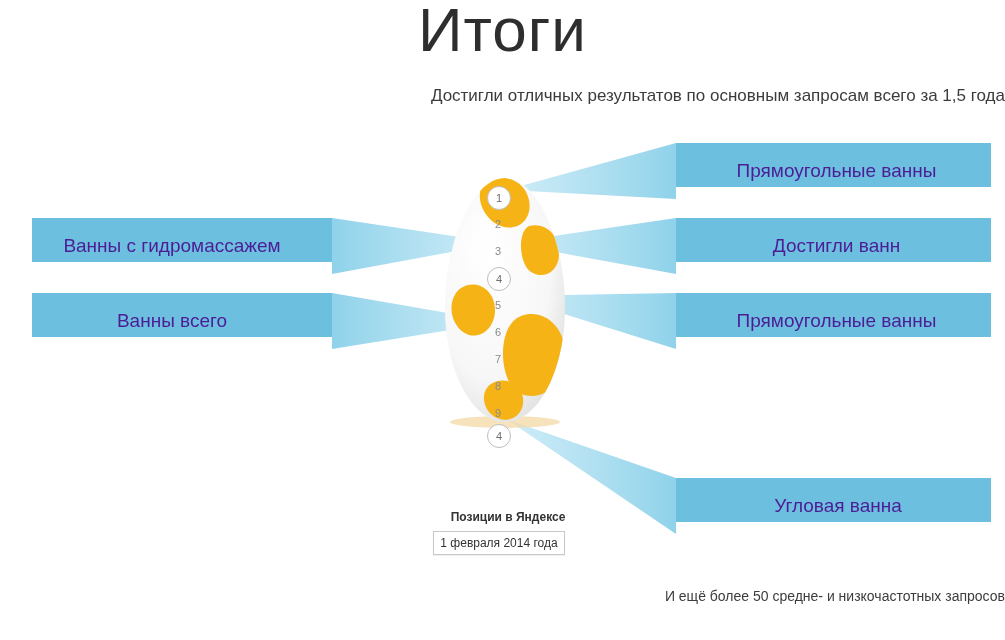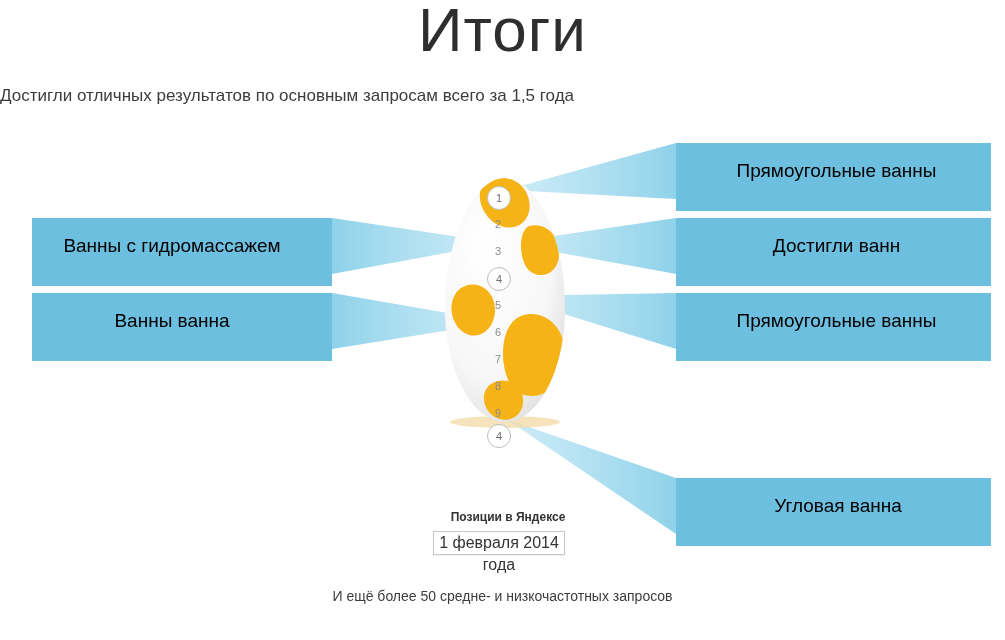--- a/index.html
+++ b/index.html
@@ -31,40 +31,40 @@
     line-height: 72px;
     font-weight: 400;
     color: #2e2e2e;
     letter-spacing: 1px;
   }
   .subtitle {
     position: absolute;
     top: 86px;
     left: 0;
     width: 1005px;
-    text-align: left;
+    text-align: right;
     font-size: 17px;
     color: #3c3c3c;
   }
   .footnote {
     position: absolute;
     top: 588px;
     left: 0;
     width: 1005px;
-    text-align: center;
+    text-align: right;
     font-size: 14px;
     color: #3c3c3c;
   }
   
   .label {
     position: absolute;
-    height: 68px;
+    height: 44px;
     line-height: 56px;
     background: #6dbfe0;
-    color: #000000;
+    color: #4c1d95;
     font-size: 19px;
     white-space: nowrap;
     box-sizing: border-box;
   }
   .label.left {
     text-align: center;
     padding-right: 20px;
   }
   .label.right {
     text-align: center;
@@ -130,21 +130,21 @@
     color: #333;
   }
   .legend-box {
     position: absolute;
     left: 433px;
     top: 531px;
     width: 130px;
     height: 22px;
     line-height: 22px;
     text-align: center;
-    font-size: 16px;
+    font-size: 12px;
     color: #333;
     background: #ffffff;
     border: 1px solid #c8c8c8;
     box-shadow: 0 1px 1px rgba(0,0,0,0.06);
   }
 </style>
 </head>
 <body>
 
 <div class="page">
@@ -218,20 +218,20 @@
     <div class="pos" style="top:216px;">9</div>
     <div class="pos circled" style="top:238px;">4</div>
   </div>
 
   <div class="label right" id="lbl-rect">Прямоугольные ванны</div>
   <div class="label right" id="lbl-install">Достигли ванн</div>
   <div class="label right" id="lbl-hydro">Прямоугольные ванны</div>
   <div class="label right" id="lbl-corner">Угловая ванна</div>
 
   <div class="label left" id="lbl-jacuzzi">Ванны с гидромассажем</div>
-  <div class="label left" id="lbl-triton">Ванны ванна</div>
+  <div class="label left" id="lbl-triton">Ванны всего</div>
 
   <div class="legend-title">Позиции в Яндексе</div>
   <div class="legend-box">1 февраля 2014 года</div>
 
   <div class="footnote">И ещё более 50 средне- и низкочастотных запросов</div>
 
 </div>
 
 </body></html>

